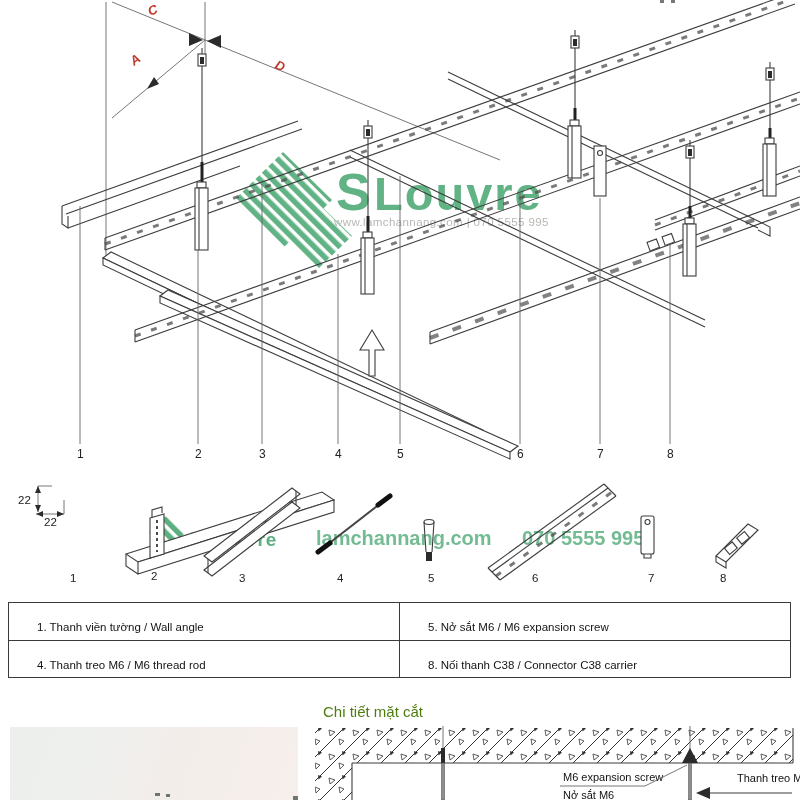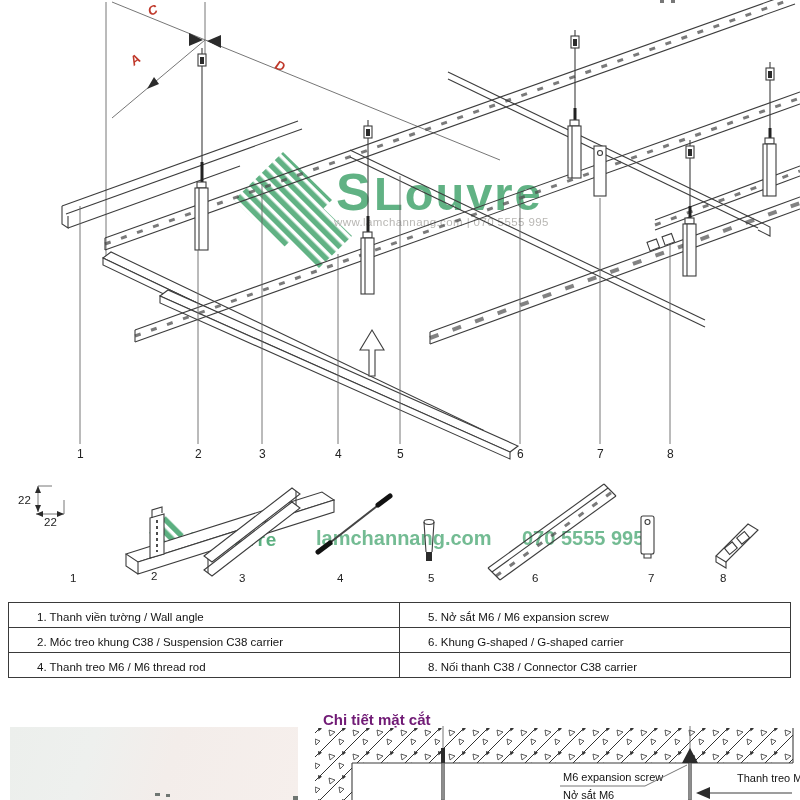--- a/index.html
+++ b/index.html
@@ -14,25 +14,25 @@
   .redlab{font-style:italic;font-weight:bold;font-size:13px;}
   .callnum{font-size:12px;fill:#222;}
   .compnum{font-size:11.5px;fill:#222;}
   .wm-big-s{font-size:52px;font-weight:bold;}
   .wm-big{font-size:47px;font-weight:bold;letter-spacing:2px;}
   .wm-gray{font-size:11.5px;letter-spacing:.4px;}
   .wm-med{font-size:20px;font-weight:bold;opacity:.85;}
   .wm-sm-s{font-size:20px;font-weight:bold;}
   .wm-sm{font-size:19px;font-weight:bold;letter-spacing:1px;}
   #parts-table{position:absolute;left:8px;top:602px;width:783px;height:76px;border-collapse:collapse;table-layout:fixed;}
-  #parts-table td{border:1px solid #3a3a3a;font-size:11.5px;color:#141414;padding:4px 0 0 28px;height:19px;white-space:nowrap;overflow:hidden;}
+  #parts-table td{border:1px solid #3a3a3a;font-size:11.5px;color:#141414;padding:12px 0 0 28px;height:19px;white-space:nowrap;overflow:hidden;}
   #photo{position:absolute;left:10px;top:727px;width:288px;height:73px;
      background:linear-gradient(108deg,#ecefec 0%,#eef0ee 28%,#f3edea 55%,#f6efec 100%);}
   #photo .mark{position:absolute;background:#6f7672;}
-  #section-title{position:absolute;left:323px;top:703px;font-size:15px;font-weight:bold;color:#701a75;margin-top:8px;}
+  #section-title{position:absolute;left:323px;top:703px;font-size:15px;font-weight:normal;color:#4d7c0f;}
   .seclab{font-size:11px;fill:#111;}
 </style>
 </head>
 <body>
 
 <svg id="main-svg" style="left:0;top:0" width="800" height="460" viewBox="0 0 800 460">
   <defs>
     <pattern id="lstripe" width="9" height="9" patternUnits="userSpaceOnUse" patternTransform="rotate(-45)">
       <rect width="9" height="9" fill="#ffffff"></rect>
       <rect width="5.5" height="9" fill="#3fa26a"></rect>
@@ -286,24 +286,20 @@
   </g>
 </svg>
 
 <table id="parts-table">
   <tbody>
       <tr>
     <td>1. Thanh viền tường / Wall angle</td>
     <td>5. Nở sắt M6 / M6 expansion screw</td>
   </tr>
   <tr>
-    <td>2. Móc treo khung C38 / Suspension C38 carrier</td>
-    <td>6. Khung G-shaped / G-shaped carrier</td>
-  </tr>
-  <tr>
     <td>4. Thanh treo M6 / M6 thread rod</td>
     <td>8. Nối thanh C38 / Connector C38 carrier</td>
   </tr>
 </tbody>
   </table>
 
 <div id="photo">
   <div class="mark" style="left:145px;top:66px;width:5px;height:3px;"></div>
   <div class="mark" style="left:156px;top:67px;width:4px;height:3px;"></div>
   <div class="mark" style="left:283px;top:69px;width:5px;height:4px;"></div>

